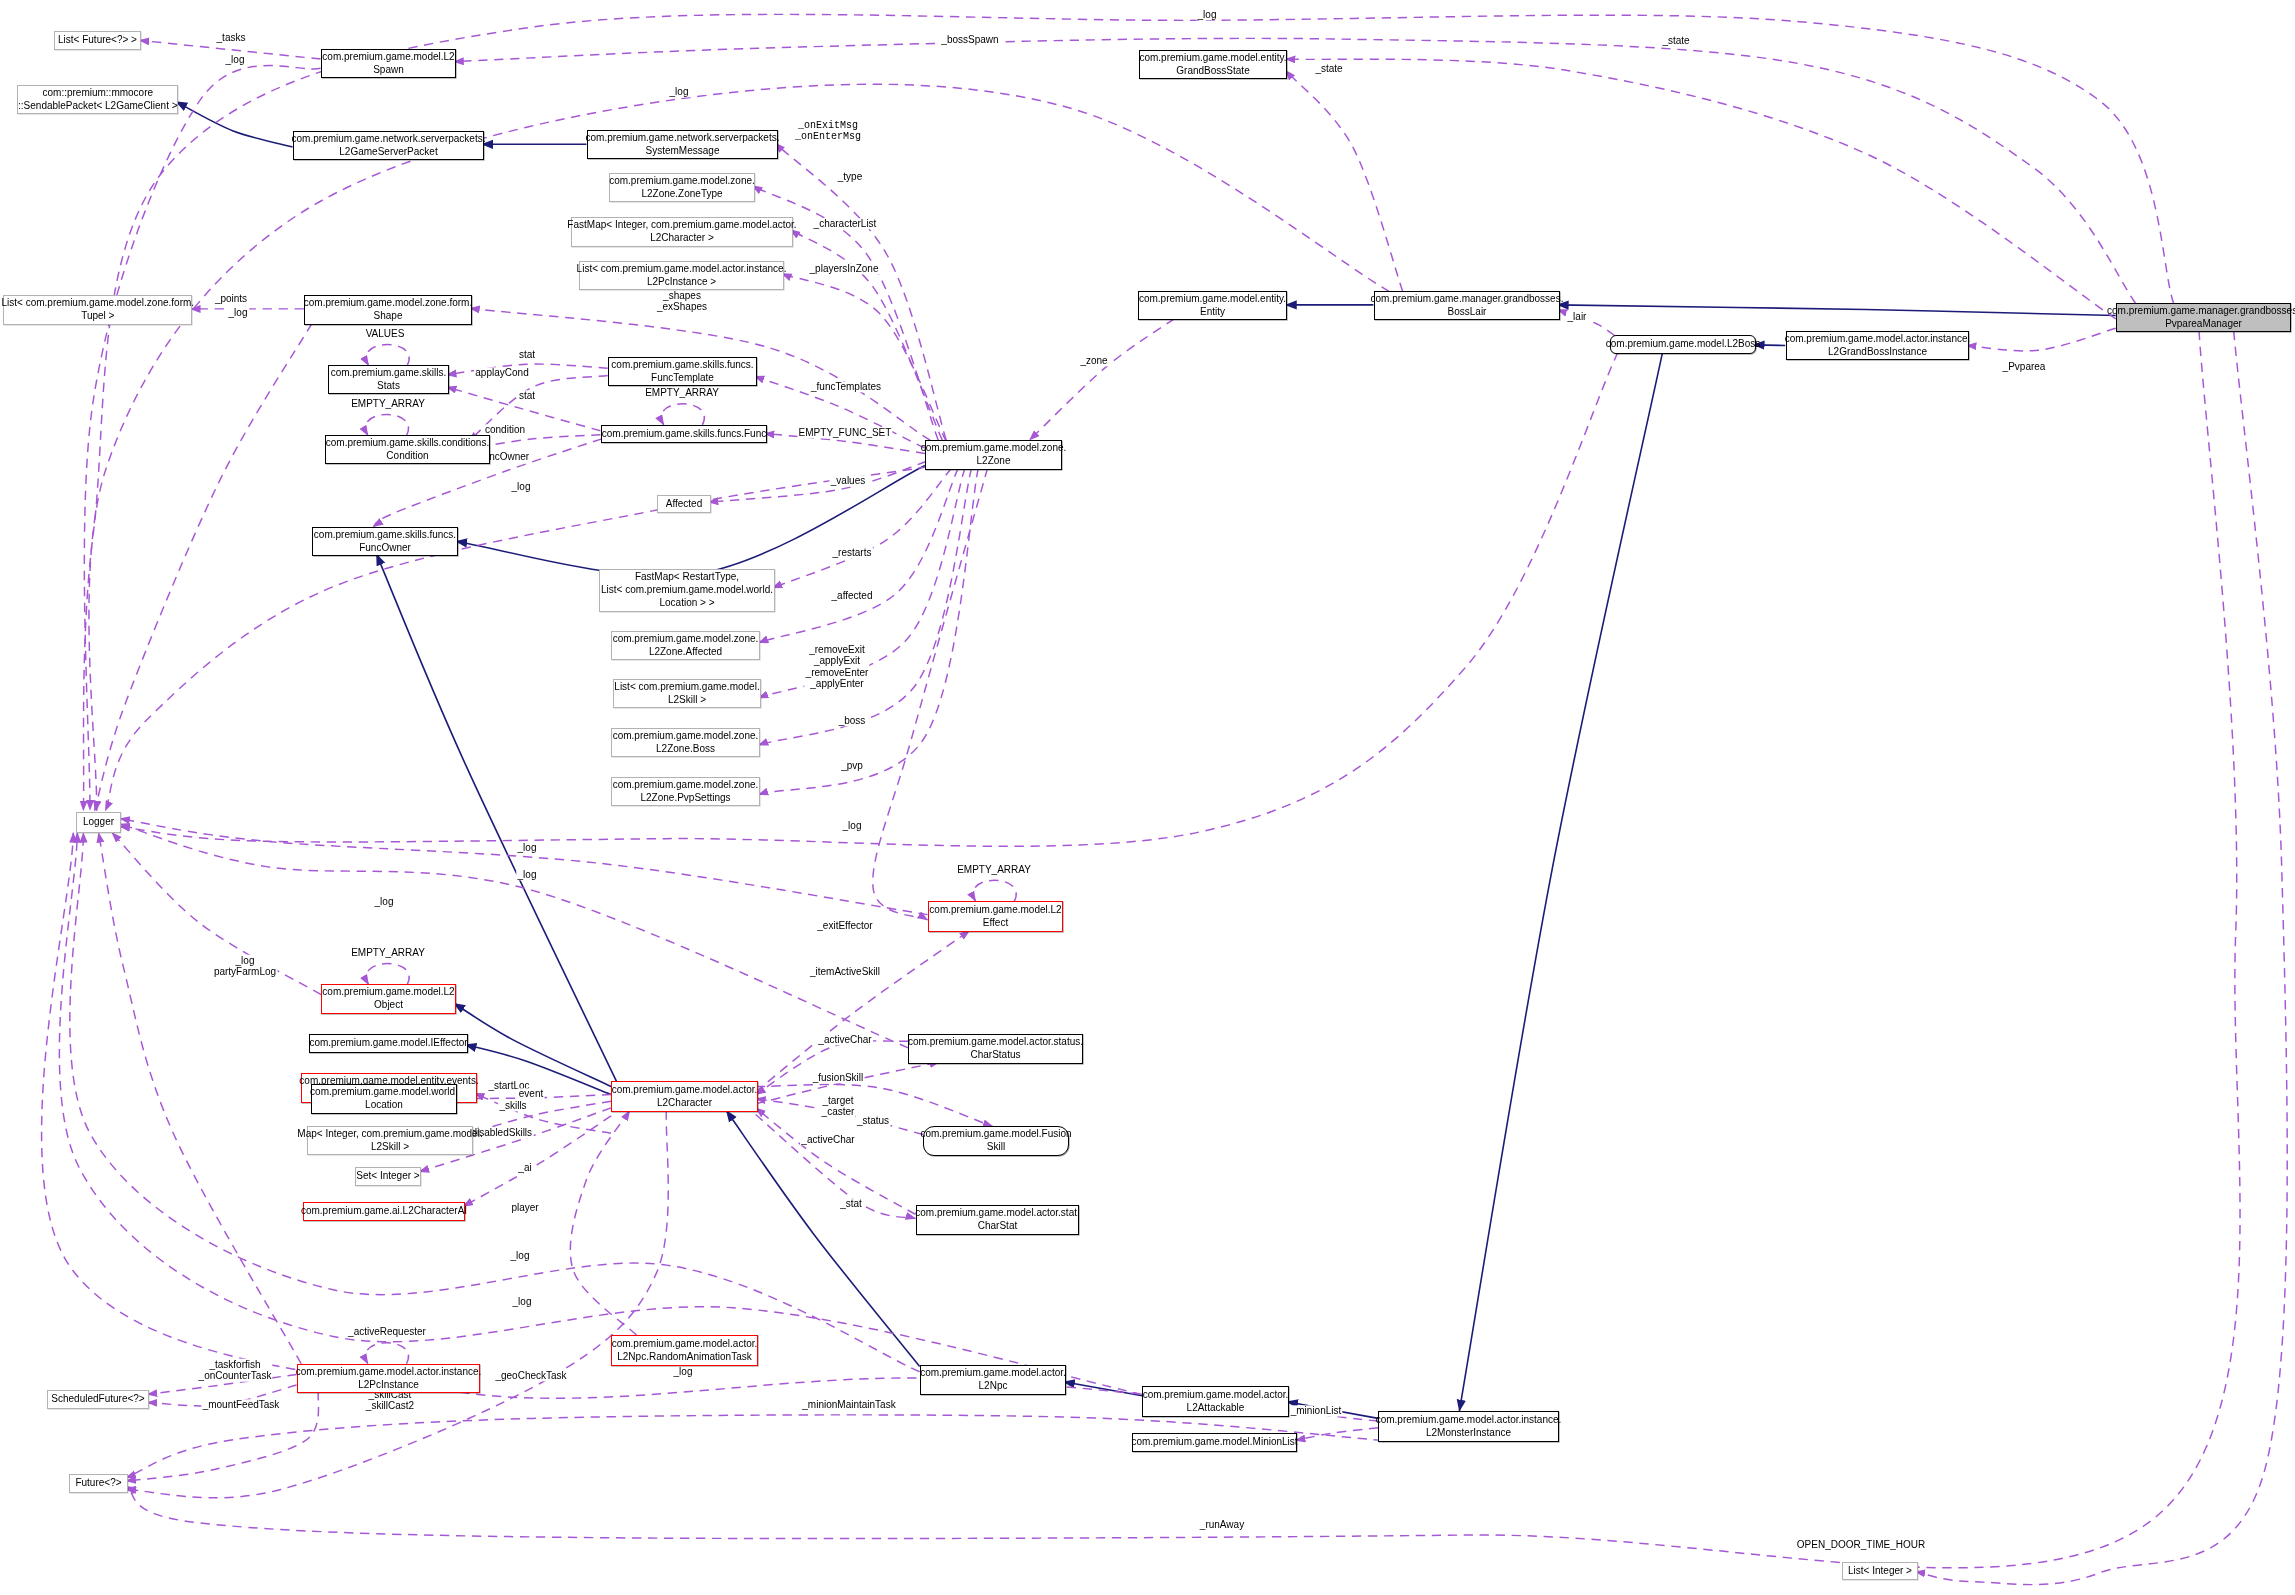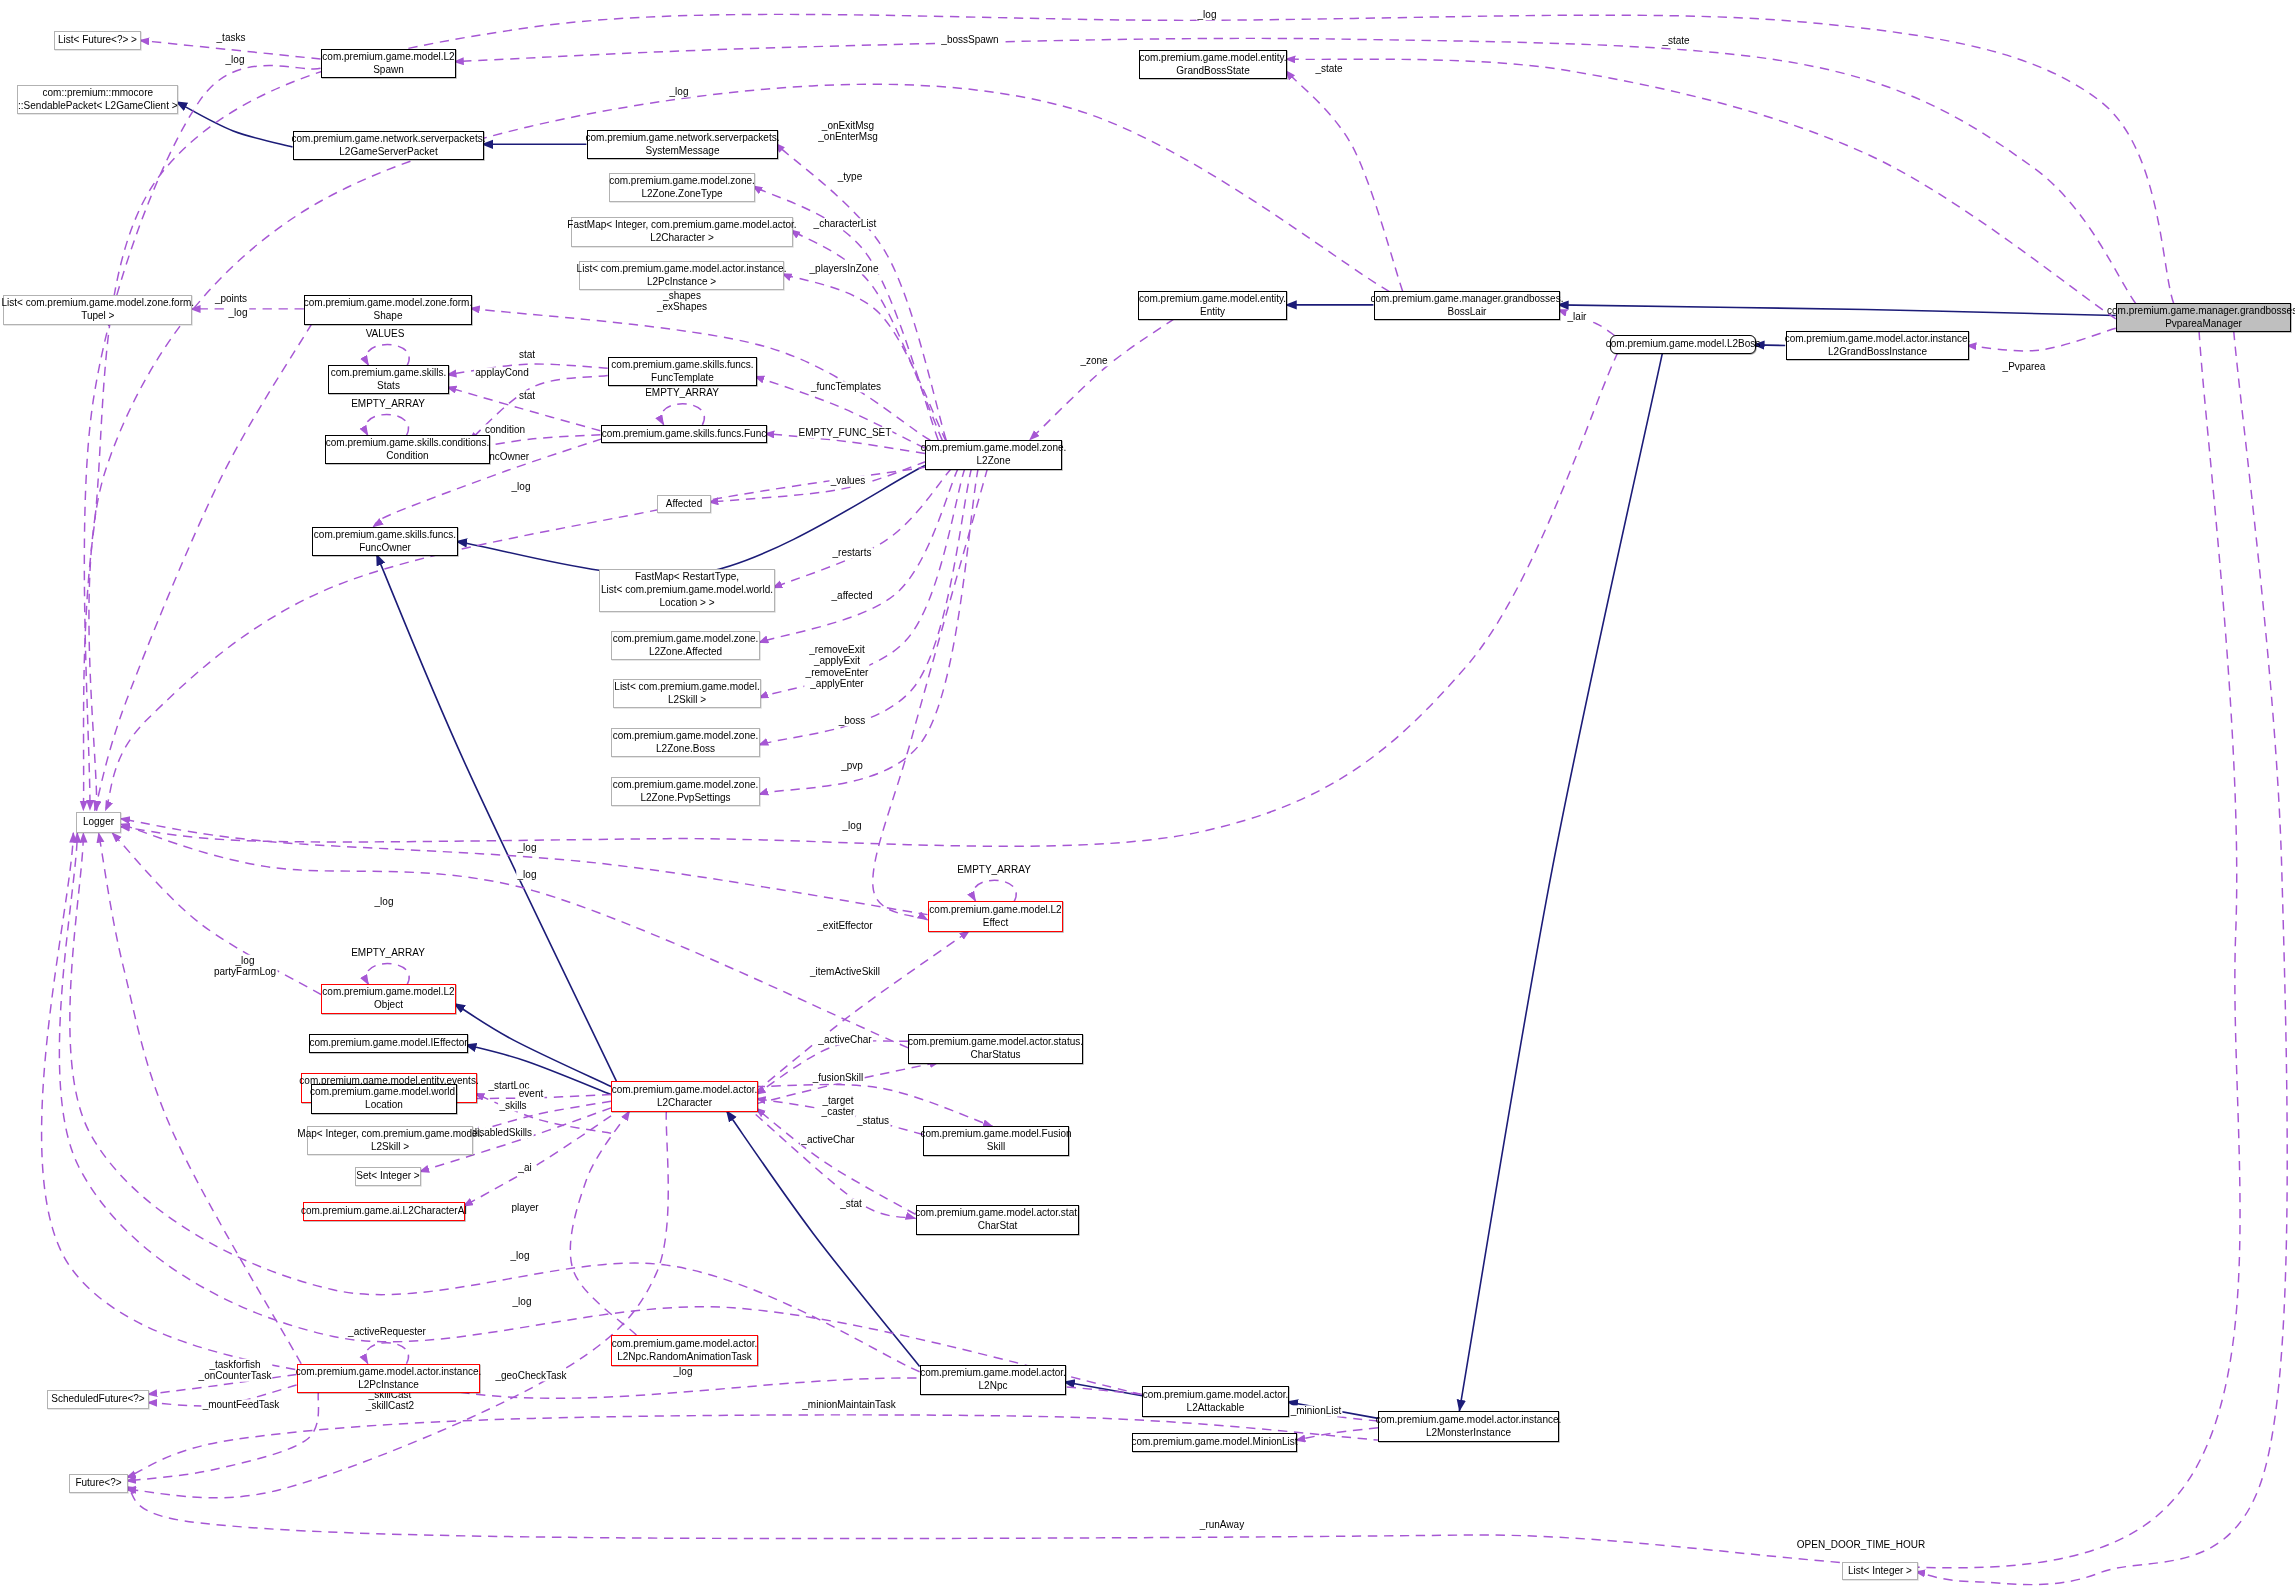--- a/index.html
+++ b/index.html
@@ -255,21 +255,21 @@
       <div class="node gray" style="left: 355px; top: 1167px; width: 64px; height: 17.3px;">
         <div>Set&lt; Integer &gt;</div>
       </div>
       <div class="node red" style="left: 303px; top: 1202px; width: 160px; height: 17.3px;">
         <div>com.premium.game.ai.L2CharacterAI</div>
       </div>
       <div class="node red" style="left: 611px; top: 1081px; width: 145px; height: 29px;">
         <div>com.premium.game.model.actor.</div>
         <div>L2Character</div>
       </div>
-      <div class="node black" style="left: 923px; top: 1126px; width: 144px; height: 28px;">
+      <div class="node black" style="left: 923px; top: 1126px; width: 144px; height: 28px; border-radius: 11px;">
         <div>com.premium.game.model.Fusion</div>
         <div>Skill</div>
       </div>
       <div class="node black" style="left: 916px; top: 1205px; width: 161px; height: 28px;">
         <div>com.premium.game.model.actor.stat.</div>
         <div>CharStat</div>
       </div>
       <div class="node red" style="left: 611px; top: 1335px; width: 145px; height: 29px;">
         <div>com.premium.game.model.actor.</div>
         <div>L2Npc.RandomAnimationTask</div>
@@ -315,21 +315,21 @@
       </div>
       <div class="edge-label" style="left: 1207px; top: 14.7px;">
         <div>_log</div>
       </div>
       <div class="edge-label" style="left: 1676px; top: 41px;">
         <div>_state</div>
       </div>
       <div class="edge-label" style="left: 1329px; top: 69px;">
         <div>_state</div>
       </div>
-      <div class="edge-label" style="left: 848px; top: 131px;">
+      <div class="edge-label" style="left: 828px; top: 131px; font-family: Liberation Mono, monospace;">
         <div>_onExitMsg</div>
         <div>_onEnterMsg</div>
       </div>
       <div class="edge-label" style="left: 679px; top: 92px;">
         <div>_log</div>
       </div>
       <div class="edge-label" style="left: 850px; top: 177px;">
         <div>_type</div>
       </div>
       <div class="edge-label" style="left: 845px; top: 224px;">

